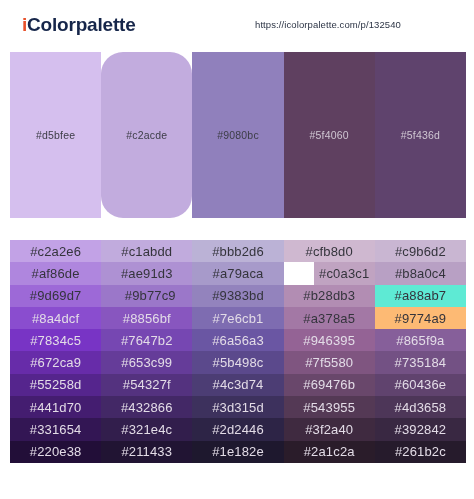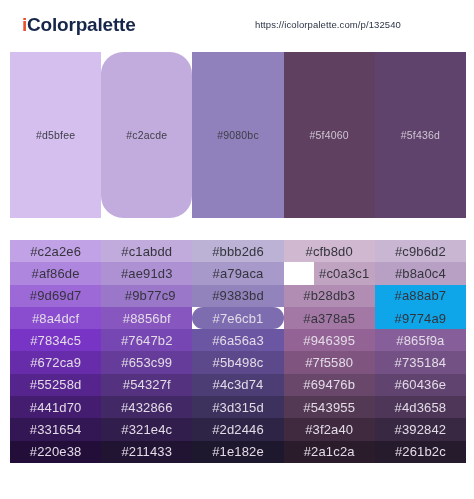--- a/index.html
+++ b/index.html
@@ -150,26 +150,26 @@
       <div class="tile" style="background: rgb(201, 182, 210);">#c9b6d2</div>
       <div class="tile" style="background: rgb(175, 134, 222);">#af86de</div>
       <div class="tile" style="background: rgb(174, 145, 211);">#ae91d3</div>
       <div class="tile" style="background: rgb(167, 154, 202);">#a79aca</div>
       <div class="tile" style="background: rgb(192, 163, 193); margin-left: 30px;">#c0a3c1</div>
       <div class="tile" style="background: rgb(184, 160, 196);">#b8a0c4</div>
       <div class="tile" style="background: rgb(157, 105, 215);">#9d69d7</div>
       <div class="tile" style="background: rgb(155, 119, 201); padding-left: 7px;">#9b77c9</div>
       <div class="tile" style="background: rgb(147, 131, 189);">#9383bd</div>
       <div class="tile" style="background: rgb(178, 141, 179);">#b28db3</div>
-      <div class="tile" style="background: #0ea5e9;">#a88ab7</div>
+      <div class="tile" style="background: #5eead4;">#a88ab7</div>
       <div class="tile light-text" style="background: rgb(138, 77, 207);">#8a4dcf</div>
       <div class="tile light-text" style="background: rgb(136, 86, 191);">#8856bf</div>
-      <div class="tile light-text" style="background: rgb(126, 108, 177); border-radius: 11px;">#7e6cb1</div>
+      <div class="tile light-text" style="background: rgb(126, 108, 177);">#7e6cb1</div>
       <div class="tile" style="background: rgb(163, 120, 165);">#a378a5</div>
-      <div class="tile" style="background: #0ea5e9;">#9774a9</div>
+      <div class="tile" style="background: #fdba74;">#9774a9</div>
       <div class="tile light-text" style="background: rgb(120, 52, 197);">#7834c5</div>
       <div class="tile light-text" style="background: rgb(118, 71, 178);">#7647b2</div>
       <div class="tile light-text" style="background: rgb(106, 86, 163);">#6a56a3</div>
       <div class="tile light-text" style="background: rgb(148, 99, 149);">#946395</div>
       <div class="tile light-text" style="background: rgb(134, 95, 154);">#865f9a</div>
       <div class="tile light-text" style="background: rgb(103, 44, 169);">#672ca9</div>
       <div class="tile light-text" style="background: rgb(101, 60, 153);">#653c99</div>
       <div class="tile light-text" style="background: rgb(91, 73, 140);">#5b498c</div>
       <div class="tile light-text" style="background: rgb(127, 85, 128);">#7f5580</div>
       <div class="tile light-text" style="background: rgb(115, 81, 132);">#735184</div>

